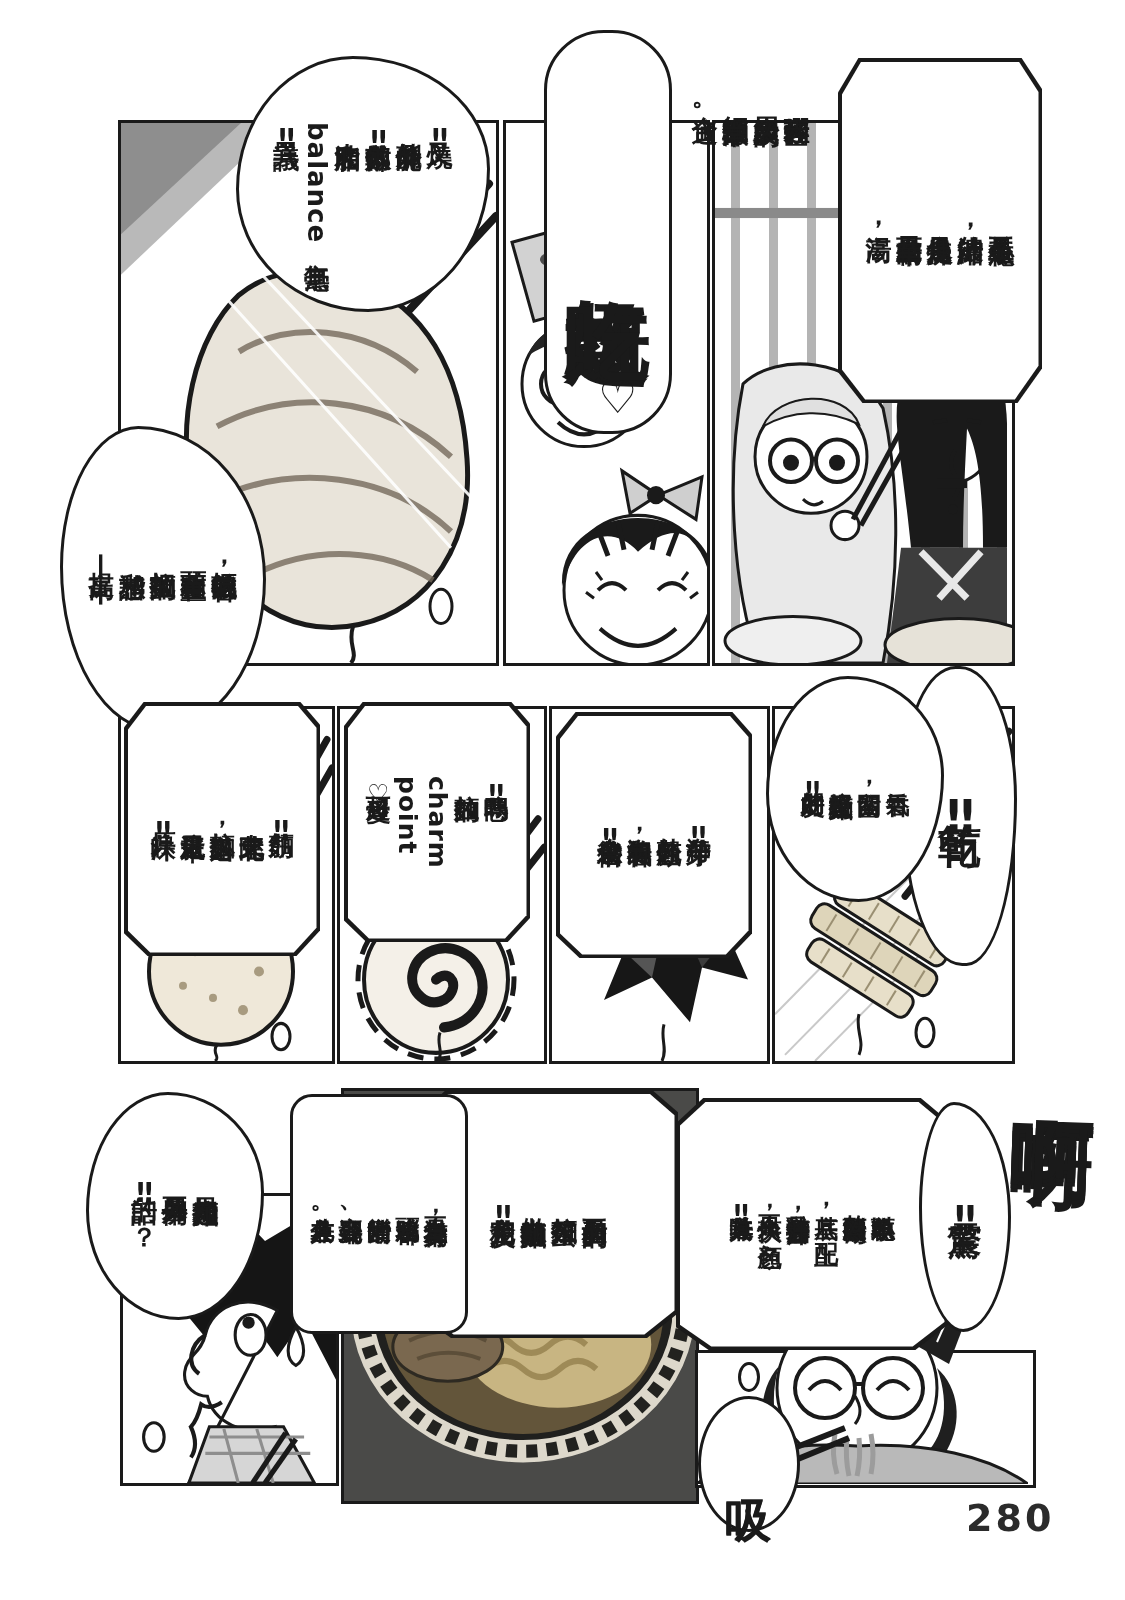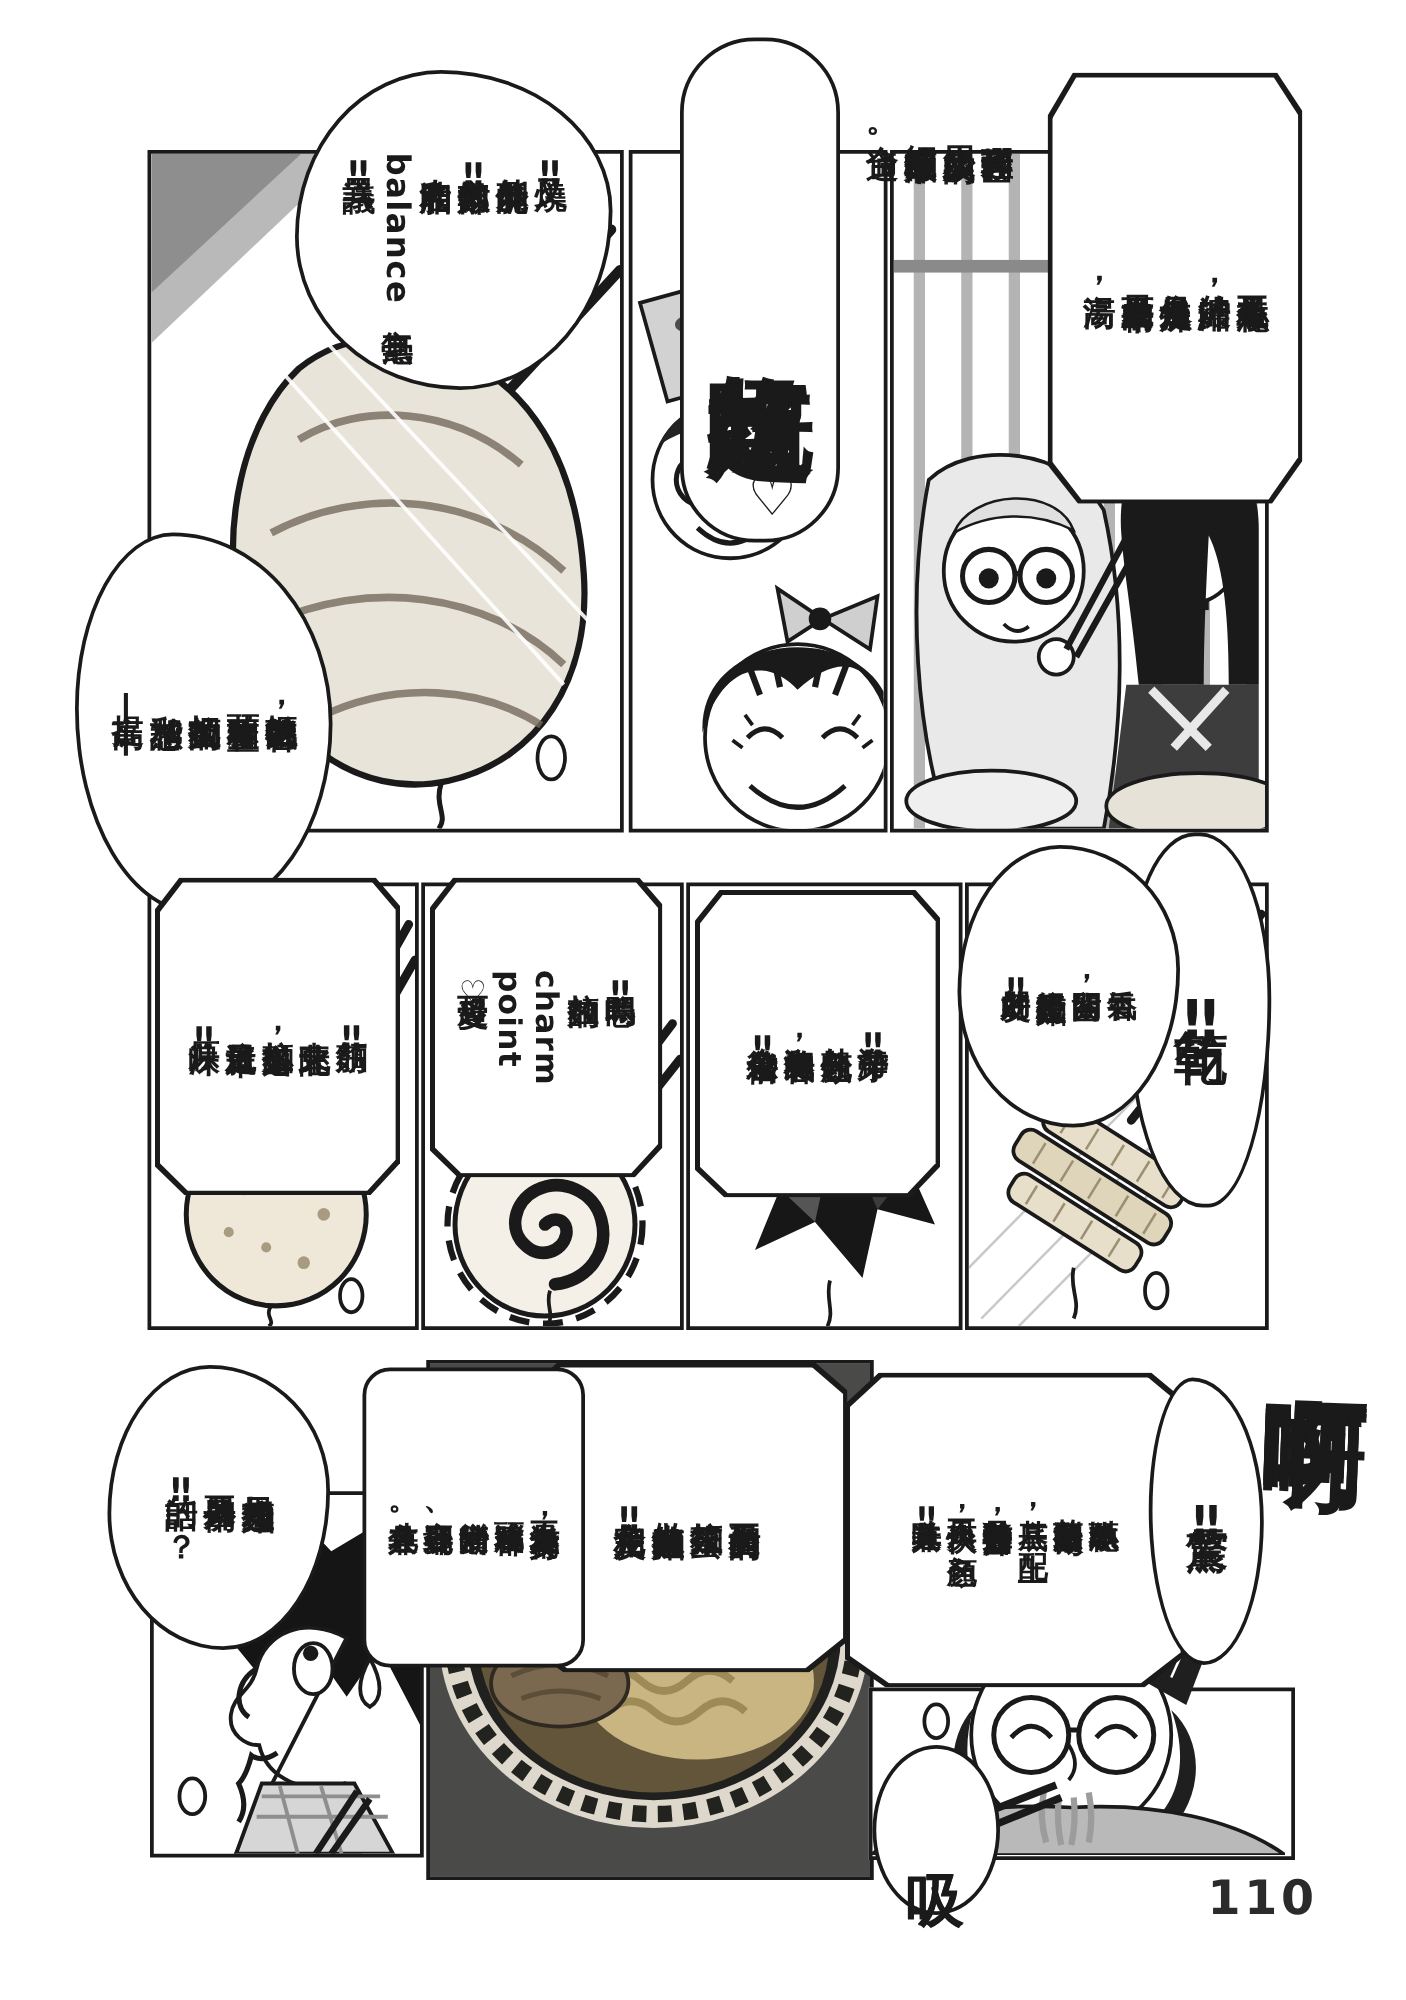--- a/index.html
+++ b/index.html
@@ -446,15 +446,15 @@
     <span class="v">如果這拉麵
 要另外舉例
 的話‼？</span>
   </div>
 
   <div class="bub blob-slurp">
     <span class="v">吸吸</span>
   </div>
   <div class="dot-slurp"></div>
 
-  <div class="page-num">110</div>
+  <div class="page-num">280</div>
 
 </div>
 
 </body></html>

